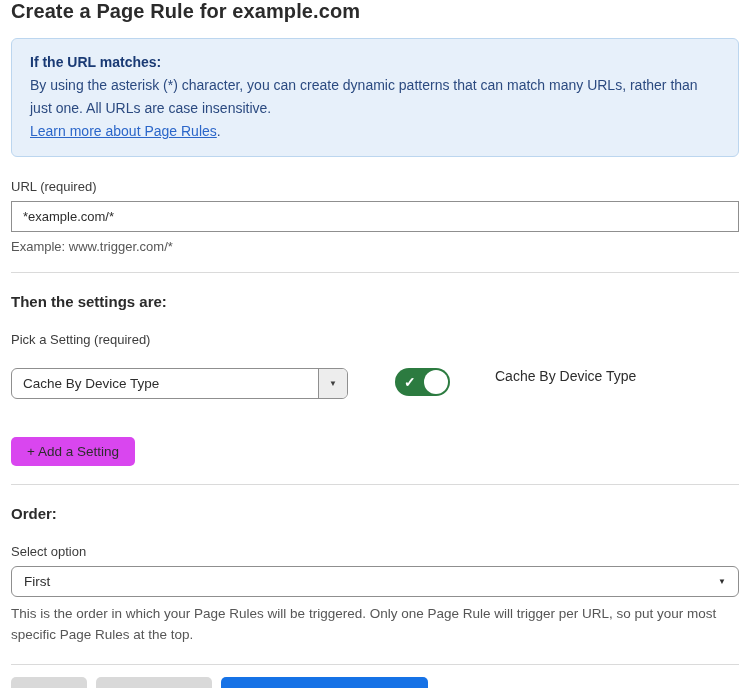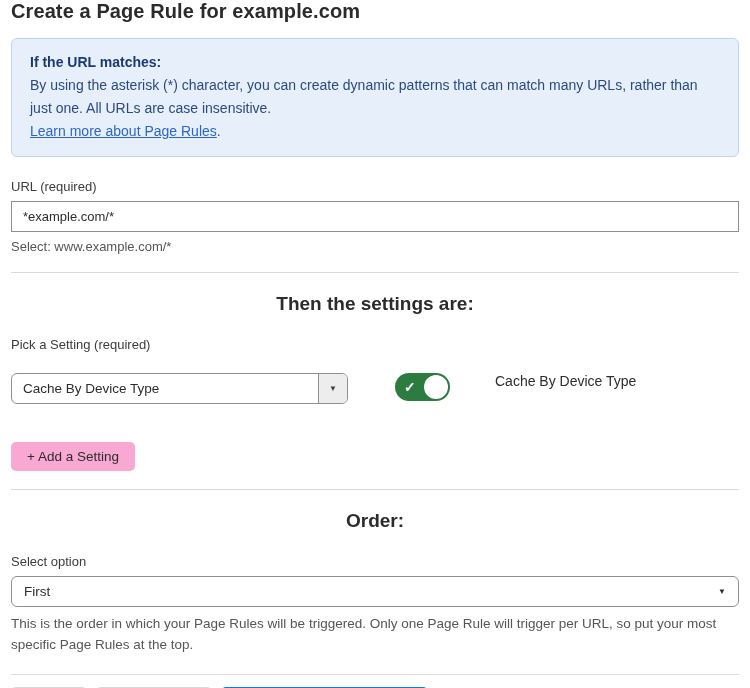--- a/index.html
+++ b/index.html
@@ -69,25 +69,24 @@
     margin-top: 7px;
   }
 
   .divider {
     border: none;
     border-top: 1px solid #dadada;
     margin-top: 18px;
   }
 
   .section-heading {
-    font-size: 19px;
+    font-size: 15px;
     font-weight: 700;
     color: #2b2b2b;
     margin-top: 20px;
-    text-align: center;
   }
 
   
   .setting-row {
     display: flex;
     align-items: flex-start;
     margin-top: 21px;
     gap: 28px;
   }
   .split-select {
@@ -153,21 +152,21 @@
   .toggle-label {
     margin-left: 17px;
     font-size: 14px;
     color: #2d2d2d;
   }
 
   .add-setting-btn {
     margin-top: 38px;
     height: 29px;
     padding: 0 16px;
-    background: #f9a8d4;
+    background: #d946ef;
     border: none;
     border-radius: 5px;
     font-family: "Liberation Sans", sans-serif;
     font-size: 13.5px;
     color: #2d2d2d;
     cursor: pointer;
   }
 
   
   .order-select {
@@ -226,21 +225,21 @@
   <h1 class="page-title">Create a Page Rule for example.com</h1>
 
   <div class="info-box">
     <div class="info-heading">If the URL matches:</div>
     <div class="info-body">By using the asterisk (*) character, you can create dynamic patterns that can match many URLs, rather than just one. All URLs are case insensitive.</div>
     <div><span class="info-link">Learn more about Page Rules</span><span class="info-link-suffix">.</span></div>
   </div>
 
   <div class="field-label">URL (required)</div>
   <input class="text-input" type="text" value="*example.com/*" style="">
-  <div class="hint-text">Select: www.example.com/*</div>
+  <div class="hint-text">Example: www.trigger.com/*</div>
 
   <hr class="divider">
 
   <h2 class="section-heading">Then the settings are:</h2>
 
   <div class="field-label">Pick a Setting (required)</div>
 
   <div class="setting-row">
     <div class="split-select">
       <div class="split-select-value">Cache By Device Type</div>

